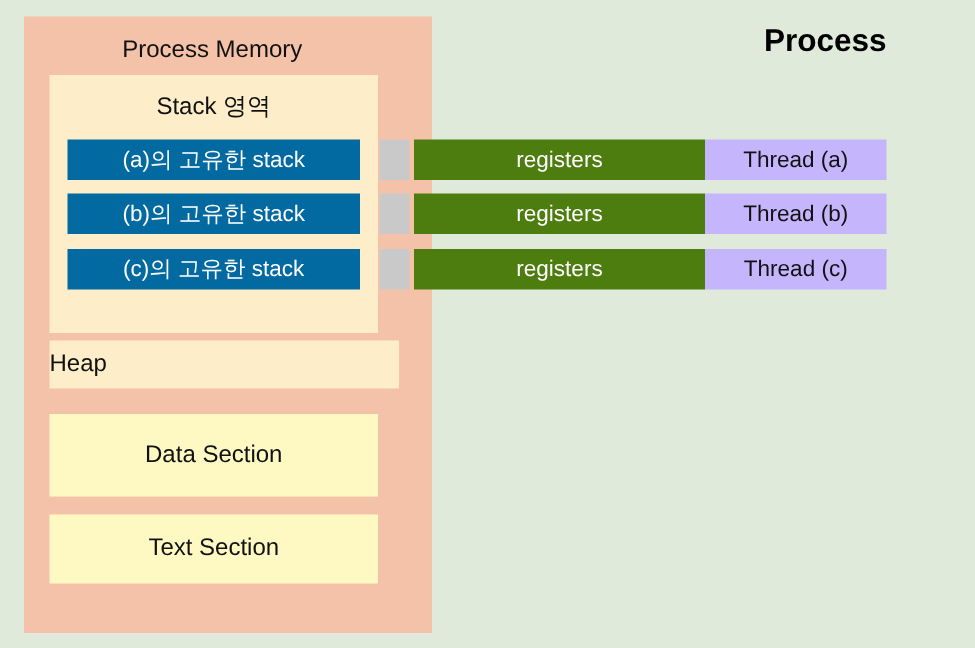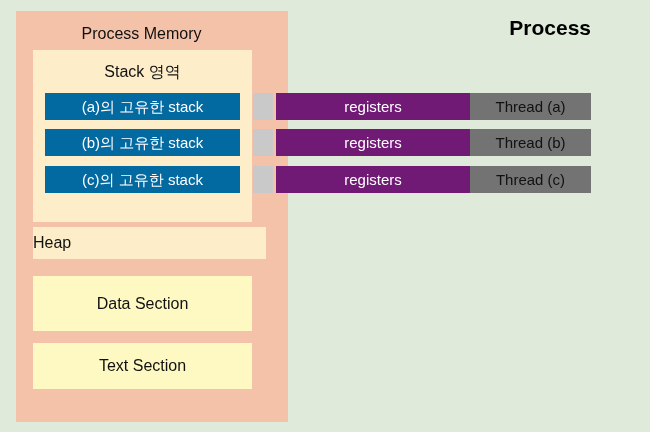--- a/index.html
+++ b/index.html
@@ -141,35 +141,35 @@
     height: 27px;
     background: #c9c9c9;
   }
 
   .registers {
     position: absolute;
     left: 23px;
     top: 0;
     width: 194px;
     height: 27px;
-    background: #701a75;
+    background: #4d7c0f;
     color: #ffffff;
     font-size: 15px;
     line-height: 27px;
     text-align: center;
     white-space: nowrap;
   }
 
   .thread-label {
     position: absolute;
     left: 217px;
     top: 0;
     width: 121px;
     height: 27px;
-    background: #737373;
+    background: #c4b5fd;
     color: #111111;
     font-size: 15px;
     line-height: 27px;
     text-align: center;
     white-space: nowrap;
   }
 </style>
 </head>
 <body>
 

